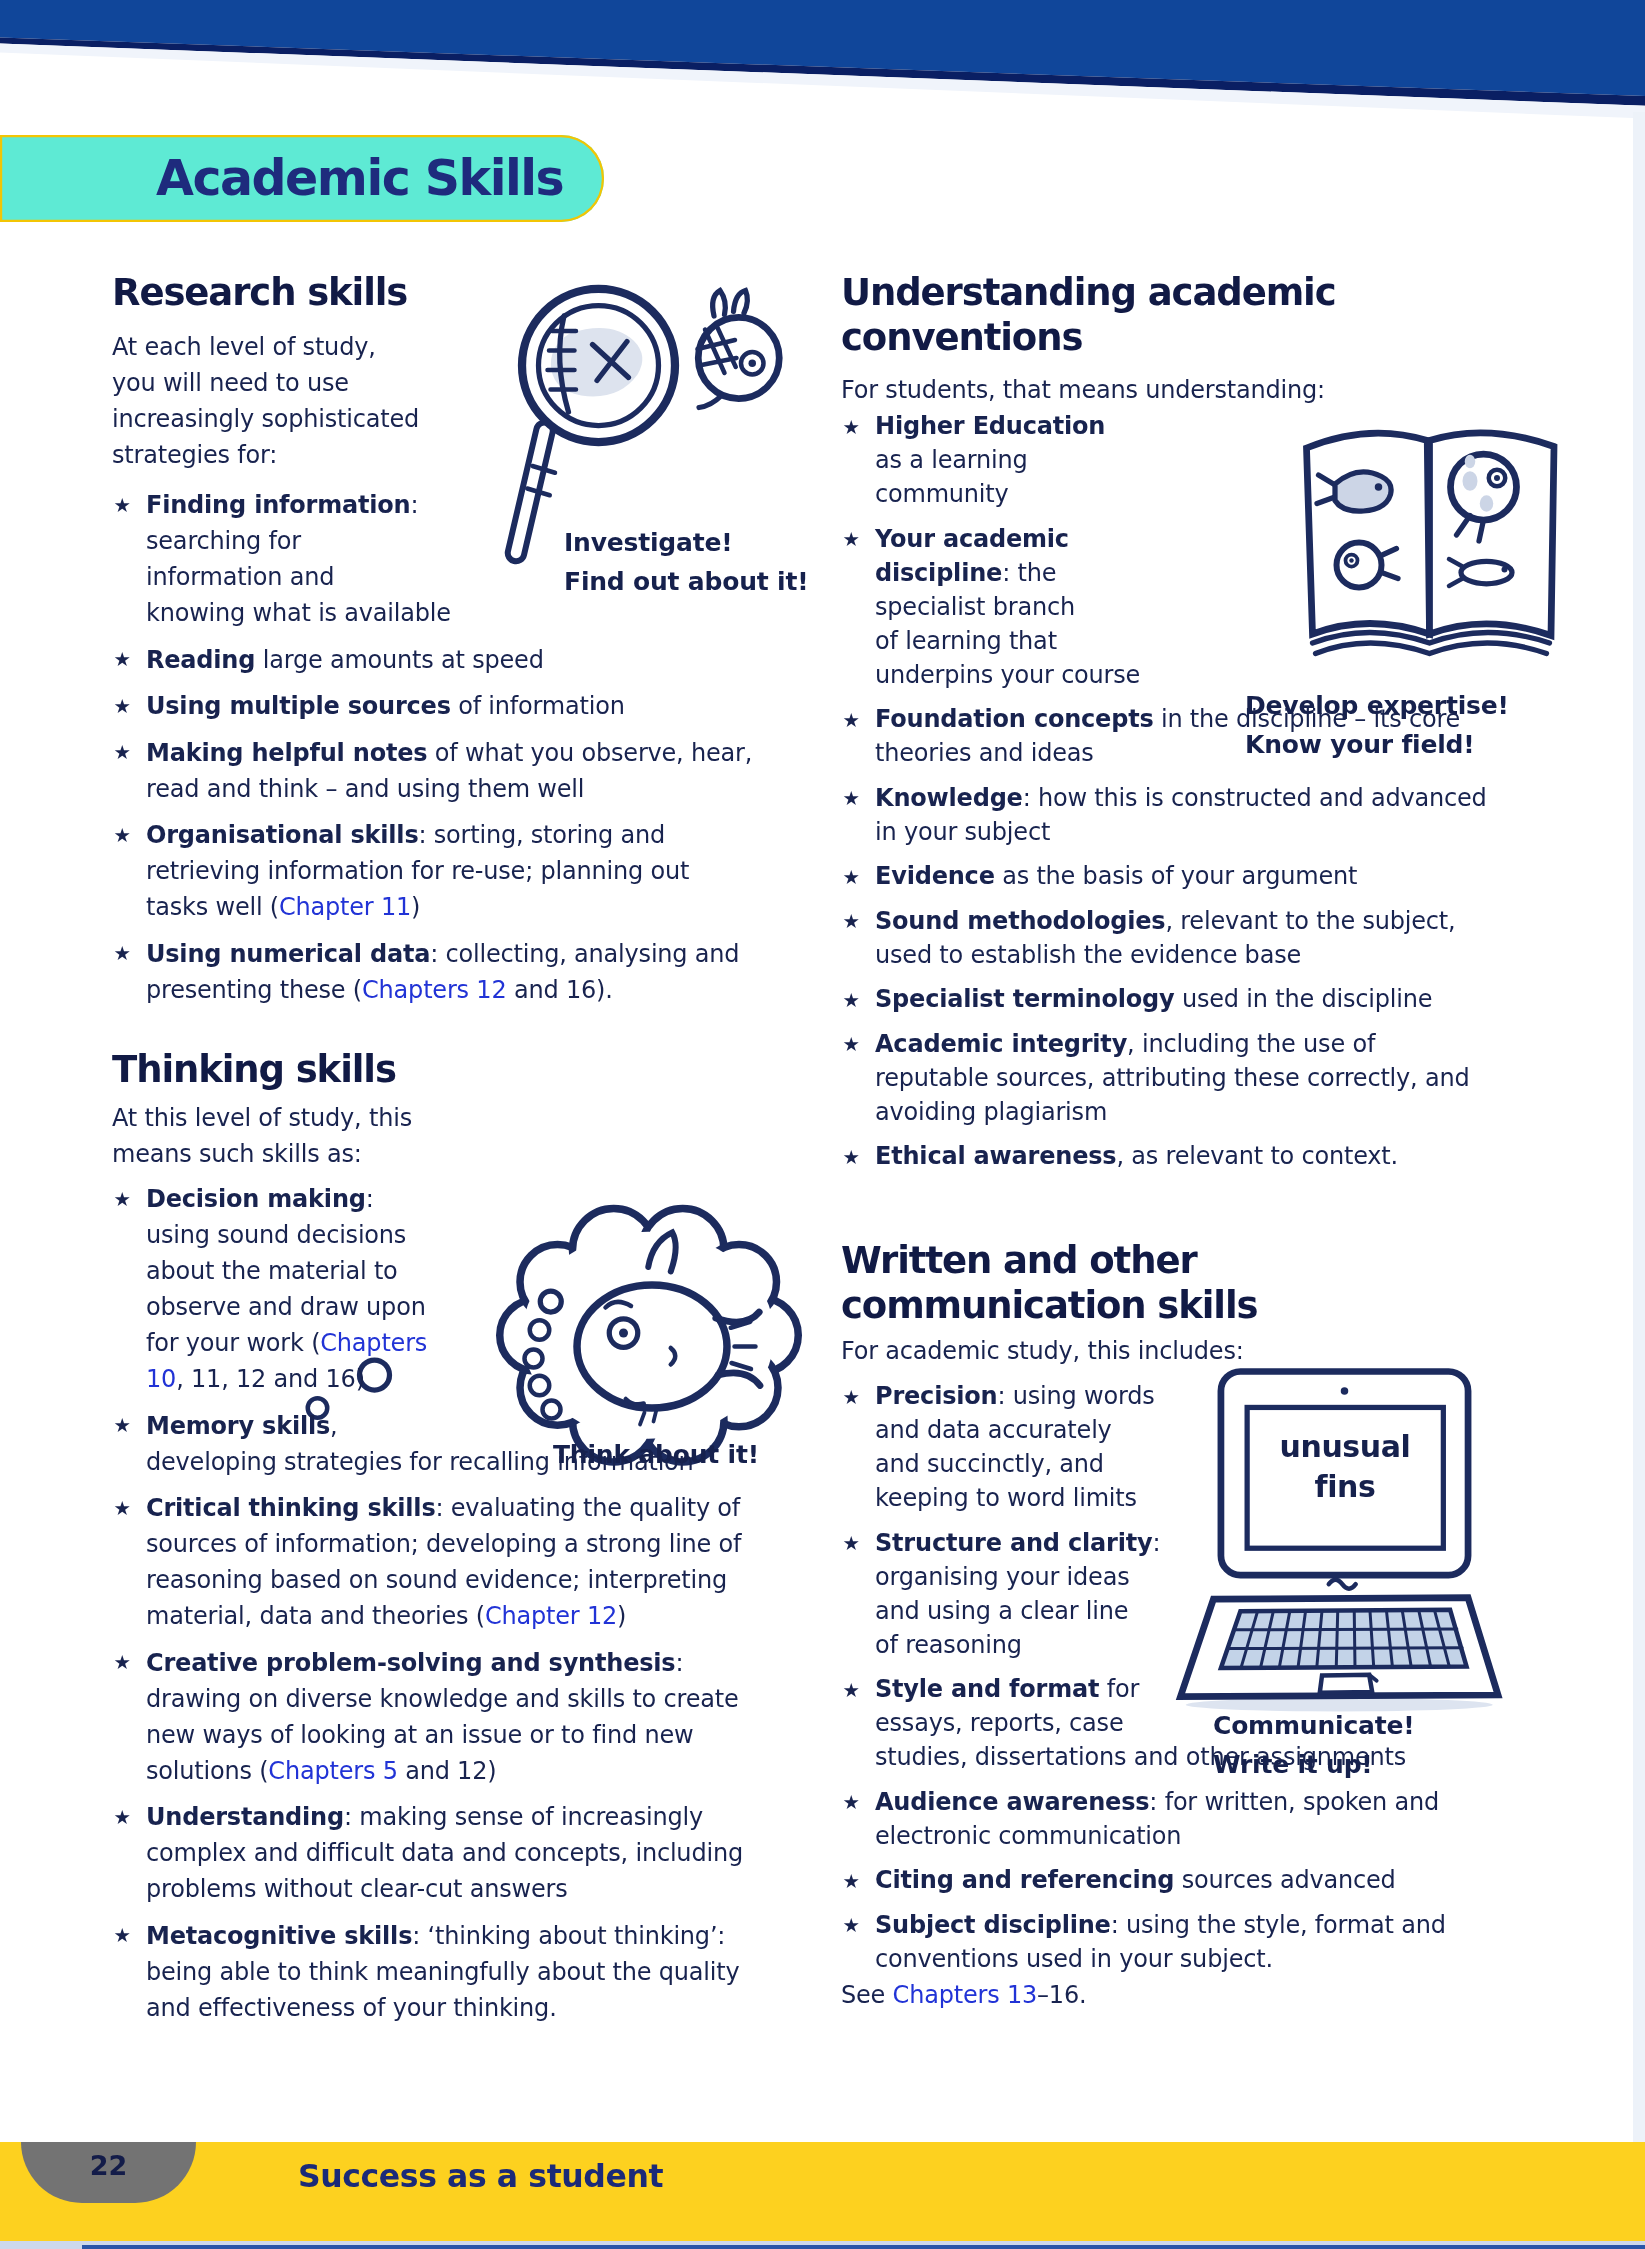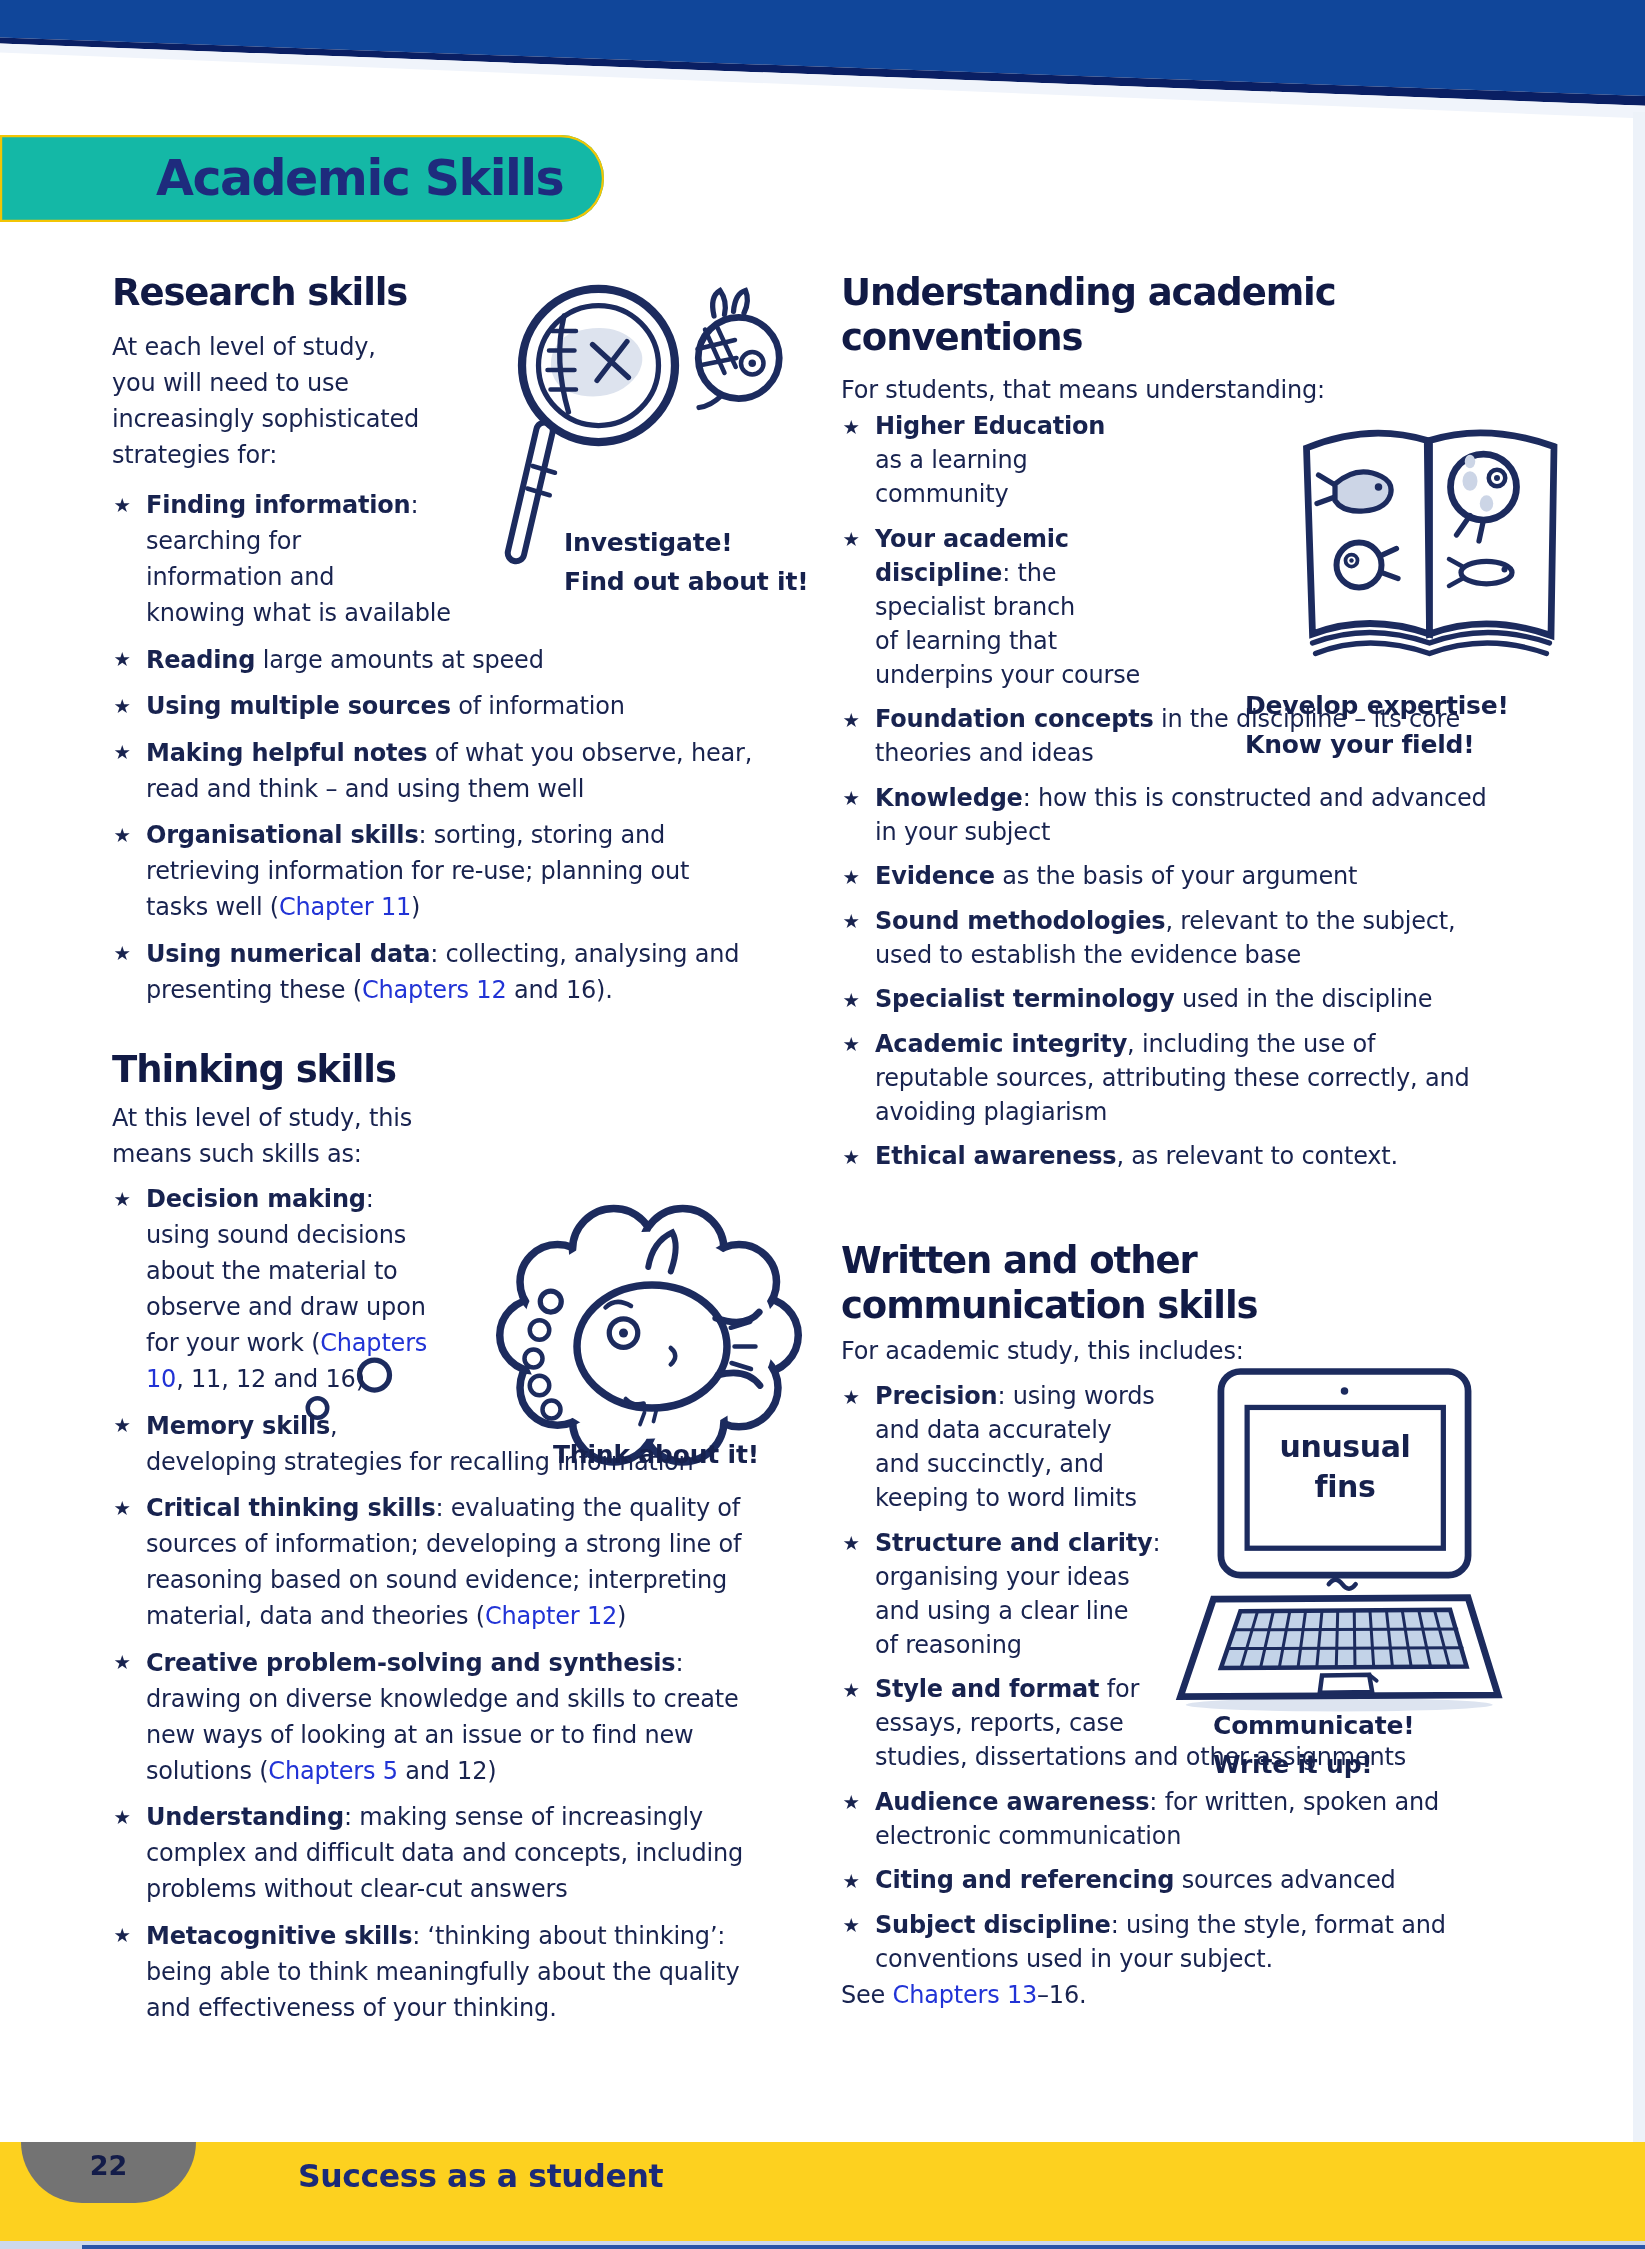--- a/index.html
+++ b/index.html
@@ -18,21 +18,21 @@
   .lh48 .bullet{margin-bottom:10.5px;}
   .lh45 .bullet{margin-bottom:10.5px;}
   .star{position:absolute;left:1.5px;top:4.5px;font-size:19.5px;color:#18234f;}
   .b{font-weight:bold;margin-top:16px;}
   .l{color:#2133d6;}
   
   .cap .ln{white-space:nowrap;font-weight:bold;font-size:25px;height:39px;line-height:36px;
            letter-spacing:-0.2px;color:#16214d;}
   .cap.center{text-align:left;}
   
-  .badge{left:0;top:135px;width:604px;height:87px;background:#14b8a6;
+  .badge{left:0;top:135px;width:604px;height:87px;background:#5eead4;
          border-radius:0 43px 43px 0;box-shadow:0 0 0 2.2px #f3c504 inset;}
   .badge-text{position:absolute;left:156px;top:0;height:87px;line-height:87px;
               font-size:49px;font-weight:bold;letter-spacing:-1.5px;color:#1e2b7d;white-space:nowrap;}
   
   .footer-band{left:0;top:2142px;width:1645px;height:99px;background:#fdd11f;}
   .footer-notch{left:21px;top:2142px;width:175px;height:61px;background:#737373;
                 border-radius:0 0 82px 82px;text-align:center;}
   .page-num{font-weight:bold;font-size:27px;color:#131c49;line-height:48px;}
   .footer-title{left:298px;top:2158px;font-weight:bold;font-size:31.5px;letter-spacing:-0.4px;color:#1b2a78;white-space:nowrap;}
   .strip1{left:0;top:2241px;width:1645px;height:9px;background:#cdd8ec;}

